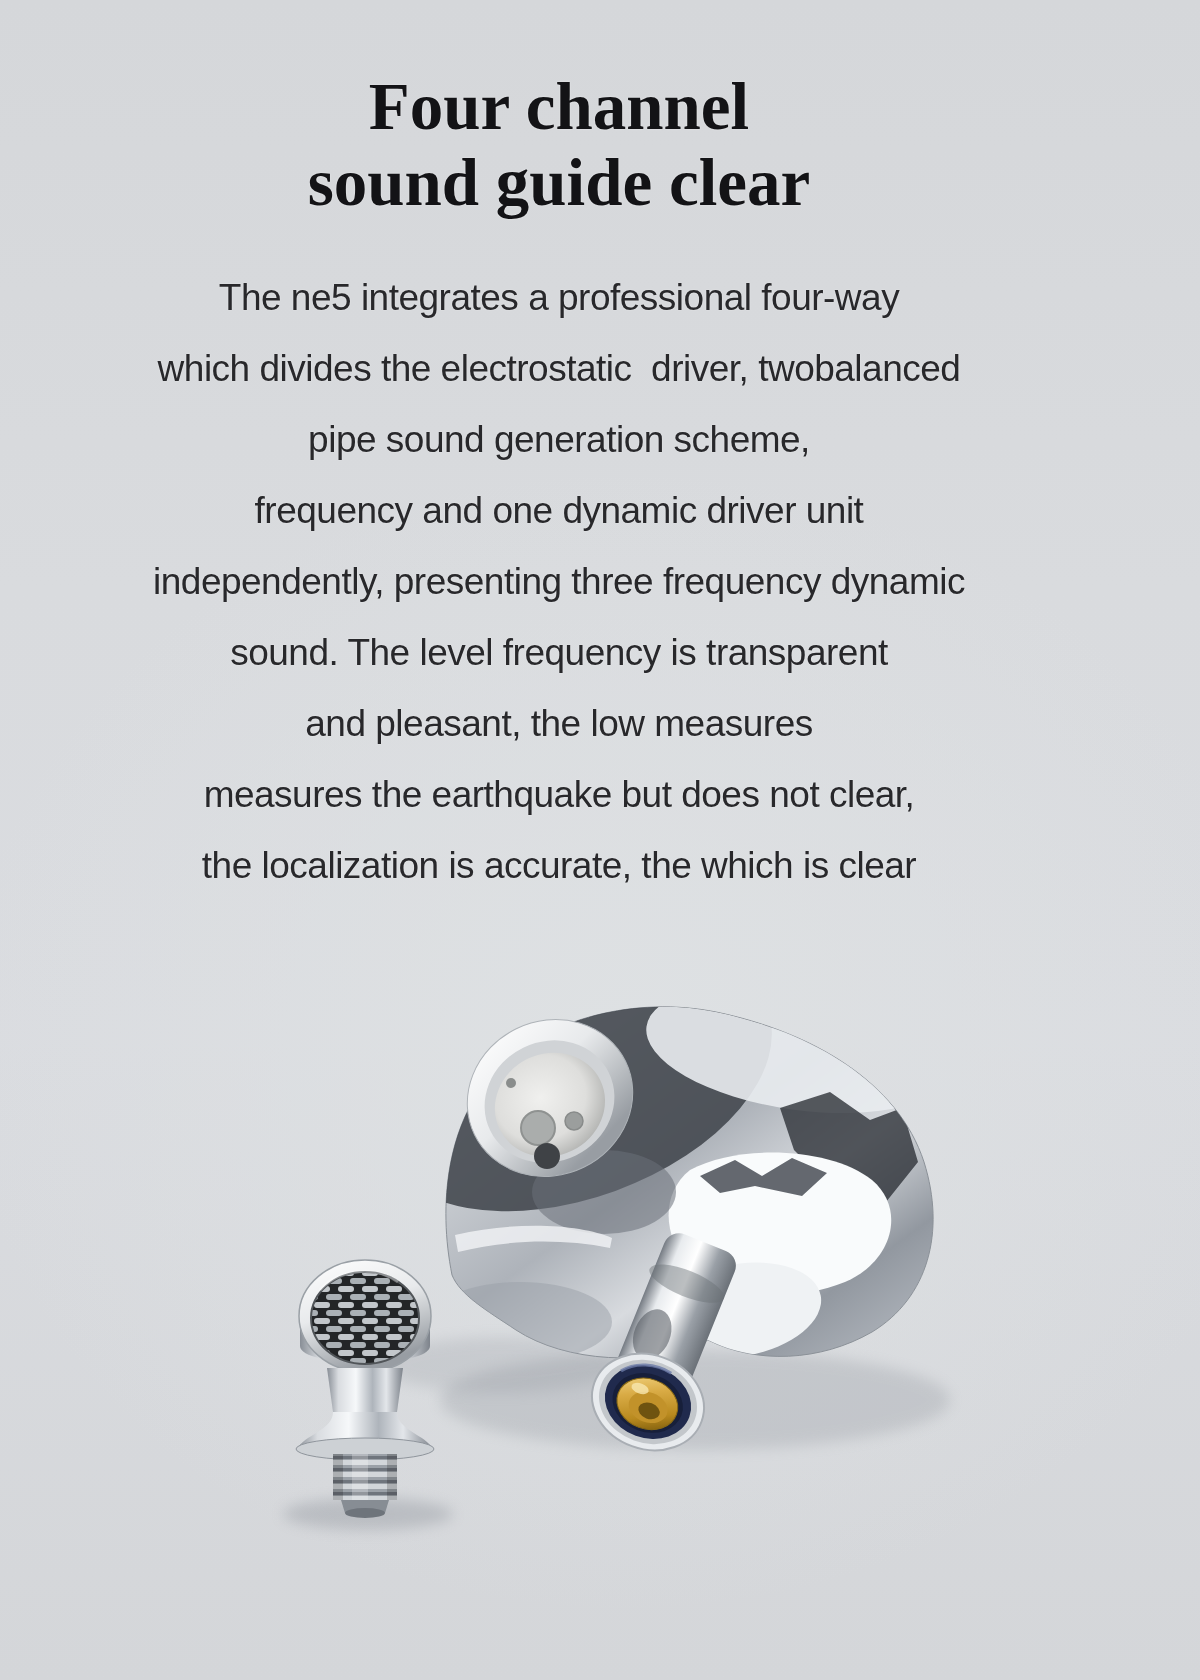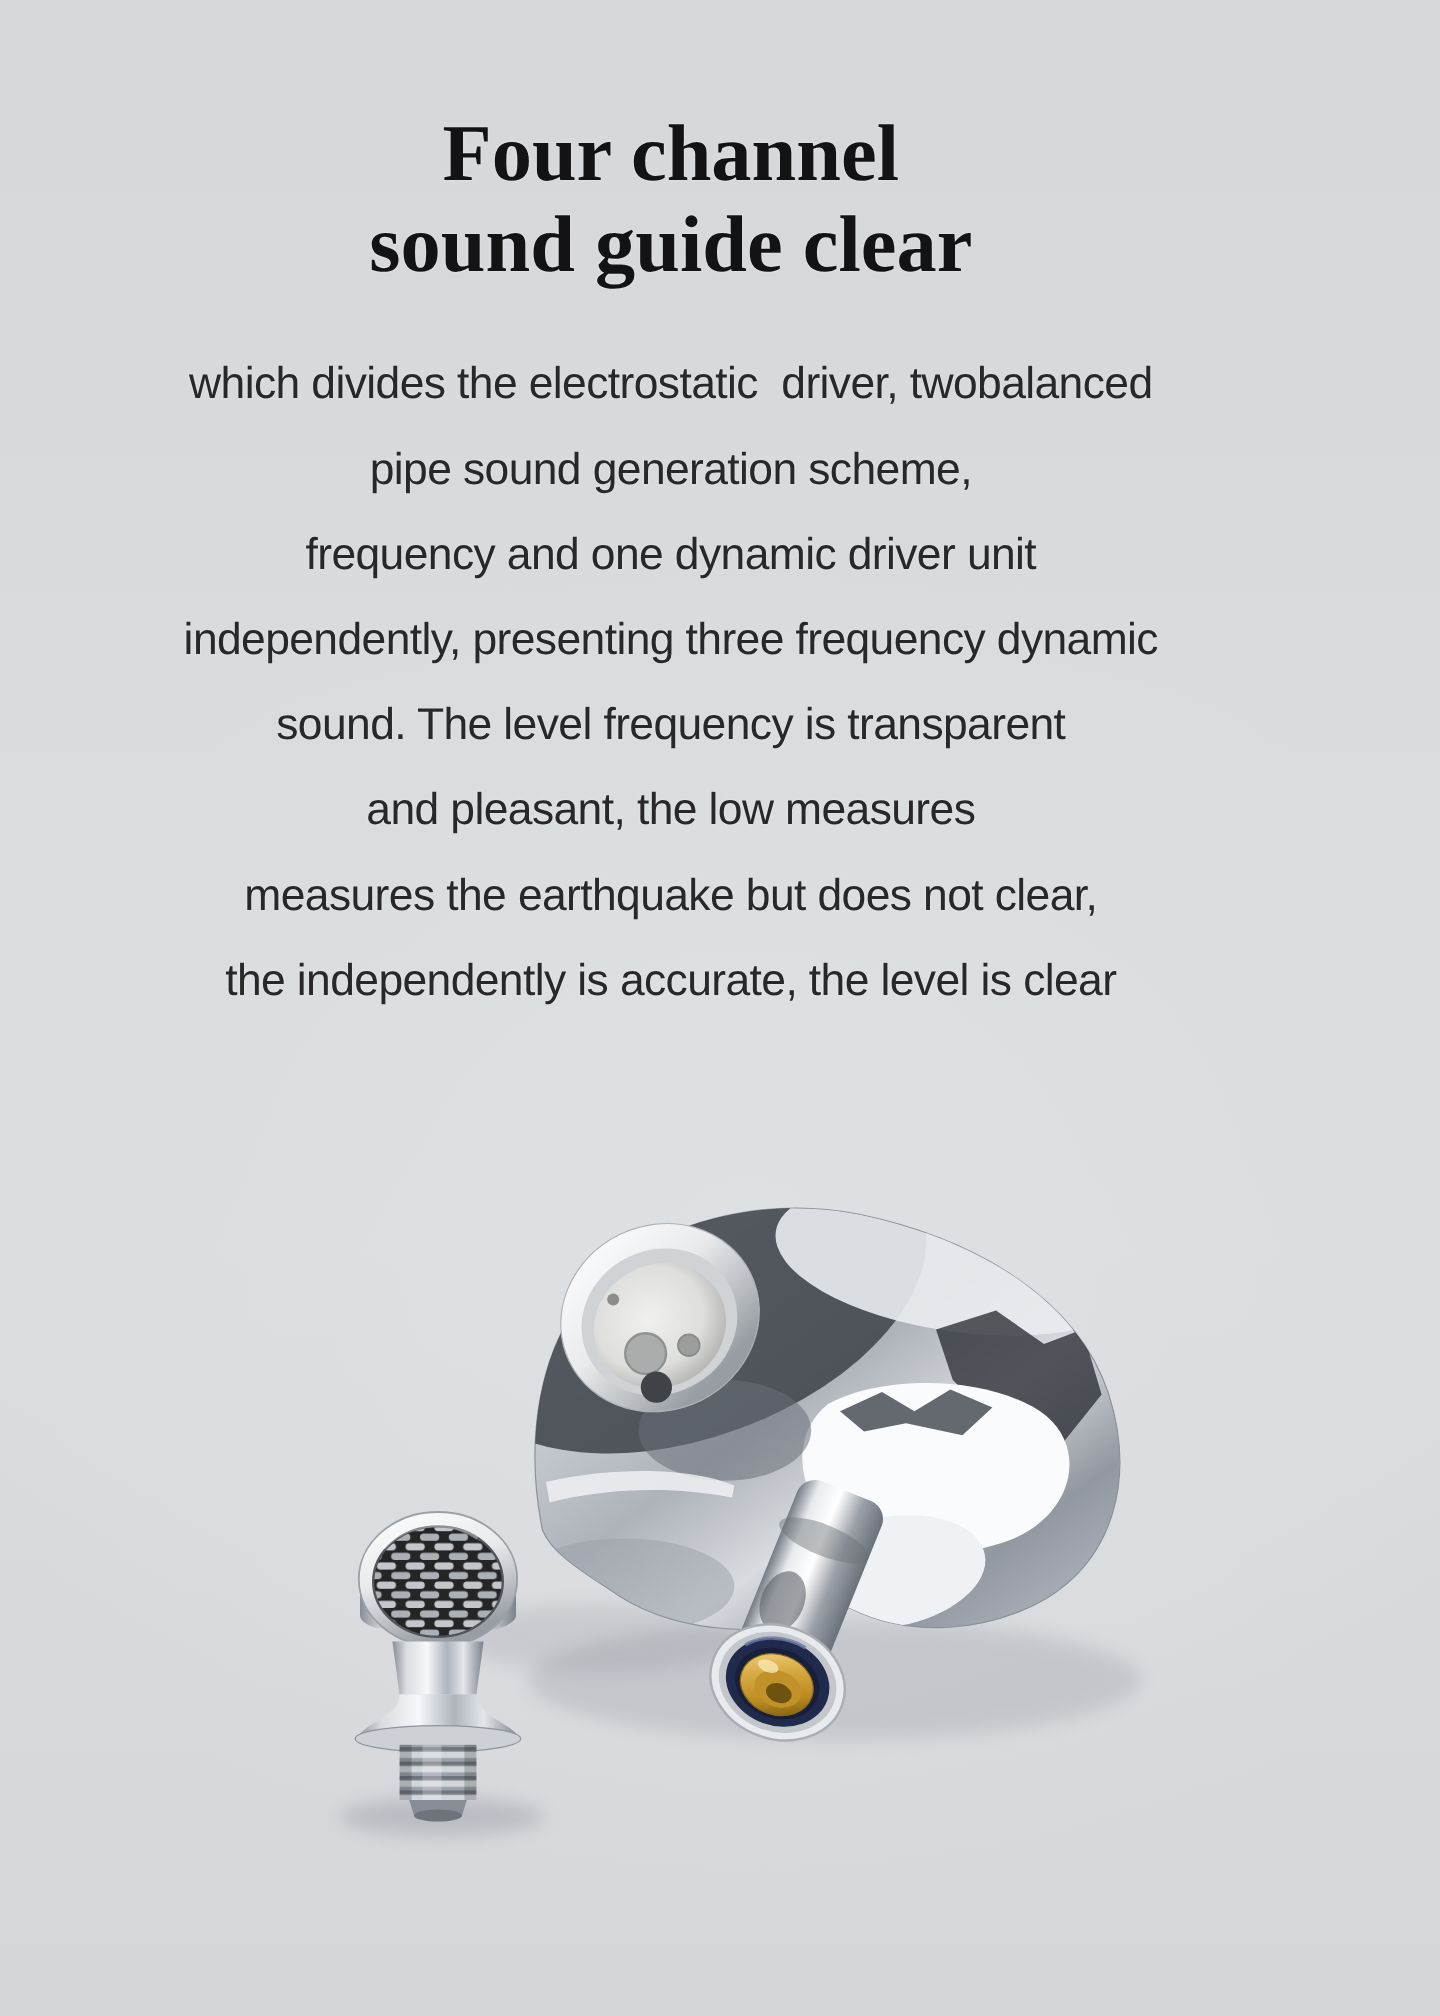--- a/index.html
+++ b/index.html
@@ -8,21 +8,21 @@
     font-family:"Liberation Sans",sans-serif;
     background:
       radial-gradient(90% 55% at 52% 62%, #dee1e3 0%, rgba(222,225,227,0) 62%),
       linear-gradient(180deg,#d5d7da 0%,#d9dbde 35%,#dadce0 62%,#d4d6d9 100%);
   }
   .content{
     position:absolute;left:0;top:0;width:1118px;
     text-align:center;
   }
   .title{
-    margin:0;padding-top:90px;
+    margin:0;padding-top:68px;
     font-family:"Liberation Serif",serif;
     font-weight:700;
     font-size:67px;line-height:76px;
     color:#131316;
     text-shadow:0 0 2px rgba(255,255,255,.55);
   }
   .title span{display:block;}
   .paragraph{
     margin-top:42px;
     font-size:37px;line-height:71px;font-weight:300;
@@ -38,28 +38,29 @@
 </style>
 </head>
 <body>
 
 <div class="content">
   <h1 class="title">
     <span>Four channel</span>
     <span>sound guide clear</span>
   </h1>
   <div class="paragraph">
+    <p>The ne5 integrates a professional four-way</p>
     <p>which divides the electrostatic  driver, twobalanced</p>
     <p>pipe sound generation scheme,</p>
     <p>frequency and one dynamic driver unit</p>
     <p>independently, presenting three frequency dynamic</p>
     <p>sound. The level frequency is transparent</p>
     <p>and pleasant, the low measures</p>
     <p>measures the earthquake but does not clear,</p>
-    <p>the independently is accurate, the level is clear</p>
+    <p>the localization is accurate, the which is clear</p>
   </div>
 </div>
 
 <div class="photo">
   <svg viewBox="0 0 1200 700" role="img" aria-label="Chrome earphone housing with a four-bore nozzle opening and gold connector socket, next to a detached screw-on mesh nozzle">
     <defs>
       <linearGradient id="shellGrad" x1="0" y1="0" x2="1" y2="1">
         <stop offset="0" stop-color="#eef0f3"></stop>
         <stop offset=".25" stop-color="#c9cdd2"></stop>
         <stop offset=".45" stop-color="#aeb3ba"></stop>

